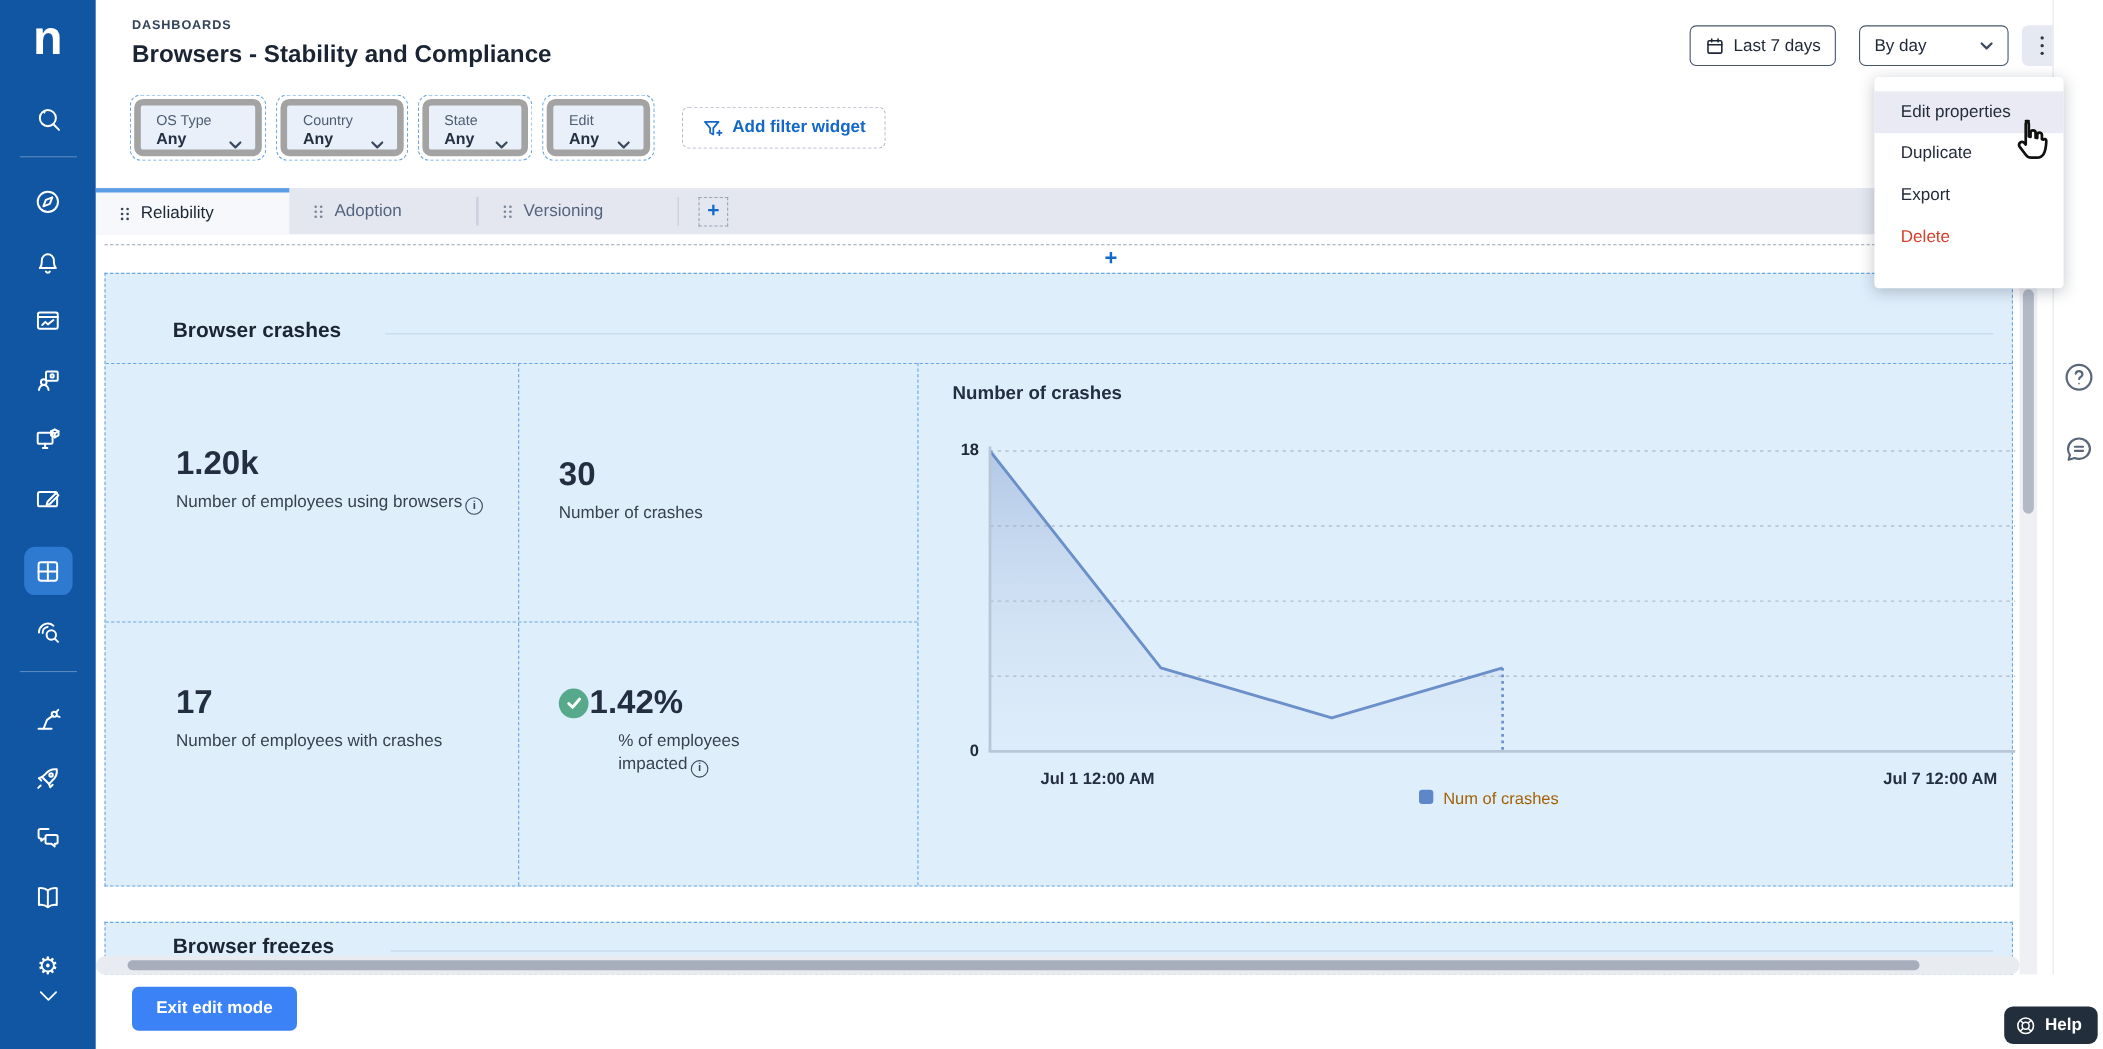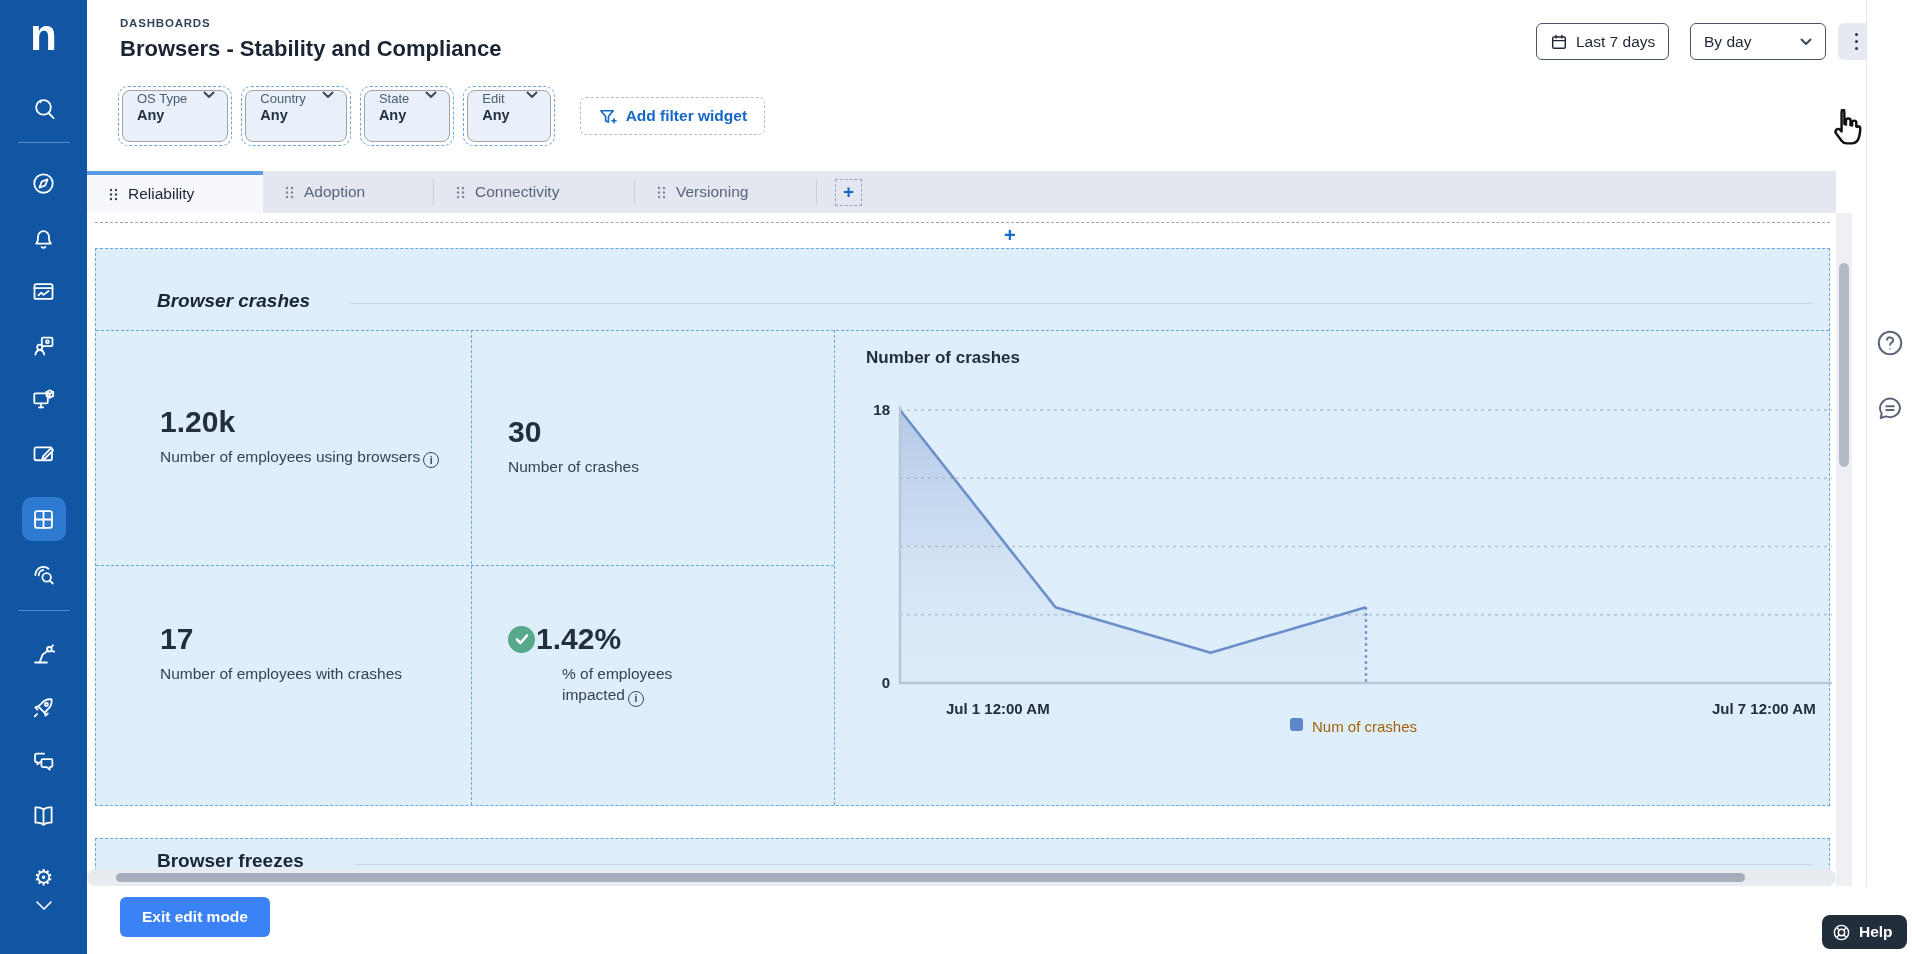--- a/index.html
+++ b/index.html
@@ -19,21 +19,21 @@
   .breadcrumb { position:absolute; left:120px; top:17px; font-size:11.5px; font-weight:bold; letter-spacing:.8px; color:#33445a; }
   .page-title { position:absolute; left:120px; top:36px; font-size:22px; font-weight:bold; color:#1a2433; }
 
   .btn-outline { position:absolute; height:37px; background:#fff; border:1px solid #47566b; border-radius:6px; display:flex; align-items:center; gap:8px; padding:0 13px; font-size:15.5px; color:#1e2736; cursor:pointer; }
   .kebab-btn { position:absolute; left:1838px; top:23px; width:37px; height:37px; border-radius:6px; background:#e7e9f2; display:flex; flex-direction:column; align-items:center; justify-content:center; gap:3.5px; cursor:pointer; }
   .kebab-btn i { width:3.5px; height:3.5px; border-radius:50%; background:#2a3442; }
 
   
   .filters { position:absolute; left:118px; top:86px; display:flex; align-items:center; gap:9px; }
   .chip-outer { border:1px dashed #6aa6e0; border-radius:10px; padding:3px; }
-  .chip { background:#e9f0fa; border:1px solid #a3a3a3; border-radius:8px; height:52px; display:flex; align-items:flex-start; padding:0 12px 0 14px; gap:16px; cursor:pointer; }
+  .chip { background:#e9f0fa; border:6px solid #a3a3a3; border-radius:8px; height:52px; display:flex; align-items:flex-end; padding:0 12px 0 14px; gap:16px; cursor:pointer; }
   .chip .lab { font-size:13px; color:#4c5d72; line-height:1.25; }
   .chip .val { font-size:14.5px; font-weight:bold; color:#223042; line-height:1.2; }
   .chev { width:12px; height:8px; }
   .chev polyline { fill:none; stroke:#3c4a5c; stroke-width:2; stroke-linecap:round; stroke-linejoin:round; }
   .add-filter { margin-left:16px; border:1px dashed #b3bcc9; border-radius:6px; height:38px; display:flex; align-items:center; gap:9px; padding:0 17px; color:#1468c8; font-size:15.5px; font-weight:bold; background:#fff; cursor:pointer; }
 
   
   .tabbar { position:absolute; left:87px; top:171px; width:1749px; height:42px; background:#e4e7f0; display:flex; align-items:stretch; z-index:5; }
   .tab { display:flex; align-items:center; gap:10px; font-size:15.5px; color:#55657d; padding:0 22px; cursor:pointer; position:relative; }
   .tab.active { width:176px; background:#f6f8fb; border-top:4px solid #5c9ce4; color:#1b2533; font-weight:normal; }
@@ -314,31 +314,20 @@
           <circle cx="2" cy="2" r="1.2"></circle>
           <circle cx="7" cy="2" r="1.2"></circle>
           <circle cx="2" cy="6.5" r="1.2"></circle>
           <circle cx="7" cy="6.5" r="1.2"></circle>
           <circle cx="2" cy="11" r="1.2"></circle>
           <circle cx="7" cy="11" r="1.2"></circle>
         </svg>
       <span>Adoption</span>
     </div>
     <div class="tab-div"></div>
-    <div class="tab" style="width:200px">
-      <svg class="drag-dots" viewBox="0 0 9 13">
-          <circle cx="2" cy="2" r="1.2"></circle>
-          <circle cx="7" cy="2" r="1.2"></circle>
-          <circle cx="2" cy="6.5" r="1.2"></circle>
-          <circle cx="7" cy="6.5" r="1.2"></circle>
-          <circle cx="2" cy="11" r="1.2"></circle>
-          <circle cx="7" cy="11" r="1.2"></circle>
-        </svg>
-      <span>Connectivity</span>
-    </div>
     <div class="tab-div"></div>
     <div class="tab" style="width:181px">
       <svg class="drag-dots" viewBox="0 0 9 13">
           <circle cx="2" cy="2" r="1.2"></circle>
           <circle cx="7" cy="2" r="1.2"></circle>
           <circle cx="2" cy="6.5" r="1.2"></circle>
           <circle cx="7" cy="6.5" r="1.2"></circle>
           <circle cx="2" cy="11" r="1.2"></circle>
           <circle cx="7" cy="11" r="1.2"></circle>
         </svg>
@@ -347,21 +336,21 @@
     <div class="tab-div"></div>
     <div class="tab-plus">
         <span>+</span>
       </div>
   </div>
 
   <div class="addrow-line"></div>
   <div class="addrow-plus"><span>+</span></div>
 
   <div class="section" style="top:248px; width:1735px; height:558px;"></div>
-  <div class="sec-title" style="left:157px; top:290px;font-style:italic;">Browser crashes</div>
+  <div class="sec-title" style="left:157px; top:290px;">Browser crashes</div>
   <div class="sec-line" style="left:350px; top:303px; width:1462px;"></div>
 
   <div class="gridline-d" style="left:96px; top:330px; width:1733px;"></div>
   <div class="gridline-v" style="left:471px; top:330px; height:475px;"></div>
   <div class="gridline-v" style="left:834px; top:330px; height:475px;"></div>
   <div class="gridline-d" style="left:96px; top:565px; width:738px;"></div>
 
   <div class="abs" style="left:160px; top:405px; width:280px;">
     <div class="kpi-value">1.20k</div>
     <div class="kpi-label"><span>Number of employees using browsers</span><span class="info-i">i</span></div>
@@ -456,18 +445,24 @@
         <circle cx="12" cy="12" r="9"></circle>
         <circle cx="12" cy="12" r="4"></circle>
         <line x1="5.7" y1="5.7" x2="9.2" y2="9.2"></line>
         <line x1="18.3" y1="5.7" x2="14.8" y2="9.2"></line>
         <line x1="5.7" y1="18.3" x2="9.2" y2="14.8"></line>
         <line x1="18.3" y1="18.3" x2="14.8" y2="14.8"></line>
       </svg>
     <span>Help</span>
   </div>
 
+  <div class="menu">
+    <div class="menu-item hl">Edit properties</div>
+    <div class="menu-item">Duplicate</div>
+    <div class="menu-item">Export</div>
+    <div class="menu-item danger">Delete</div>
+  </div>
 
   <svg class="cursor-hand" width="42" height="46" viewBox="0 0 24 26">
     <path d="M9 2.2c.8 0 1.5.6 1.5 1.4v6.6l.9.2V8.2c0-.7.6-1.2 1.3-1.2s1.3.5 1.3 1.2v2.6l.9.2v-1.7c0-.6.5-1.1 1.2-1.1.6 0 1.2.5 1.2 1.1v2.3l.8.2c.2-.5 1.5-.4 1.5.7-.1 2.3-.4 4.8-1.3 6.6-.7 1.3-2 2.1-3.5 2.1h-3c-1.1 0-2.1-.5-2.8-1.4l-3.2-4.2c-.5-.7-.4-1.7.2-2.3.6-.5 1.5-.5 2 .1l.9 1V3.6c0-.8.7-1.4 1.5-1.4z" fill="#fff" stroke="#111" stroke-width="1.4" stroke-linejoin="round"></path>
   </svg>
 
 </div>
 
 </body></html>

